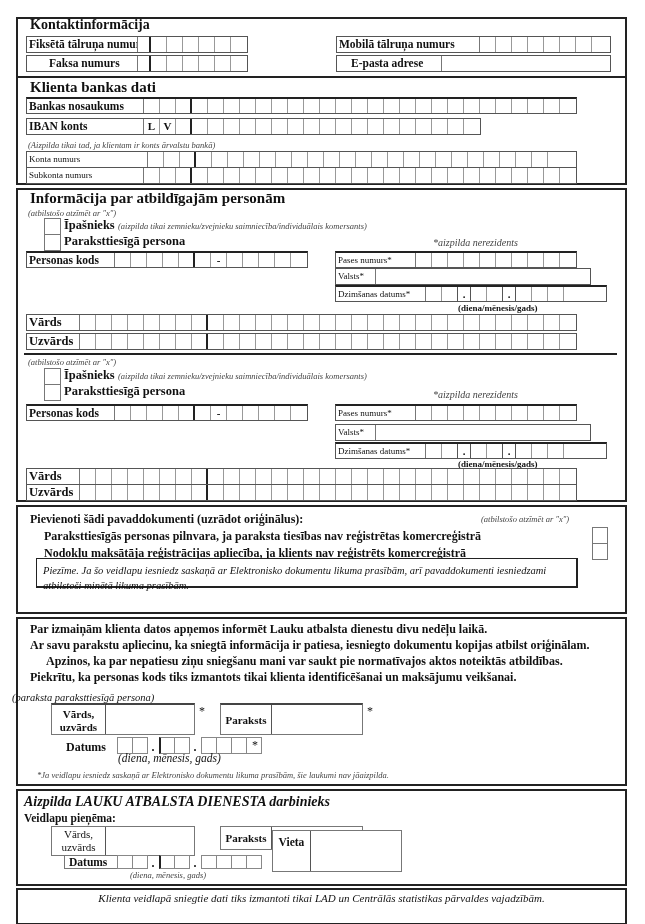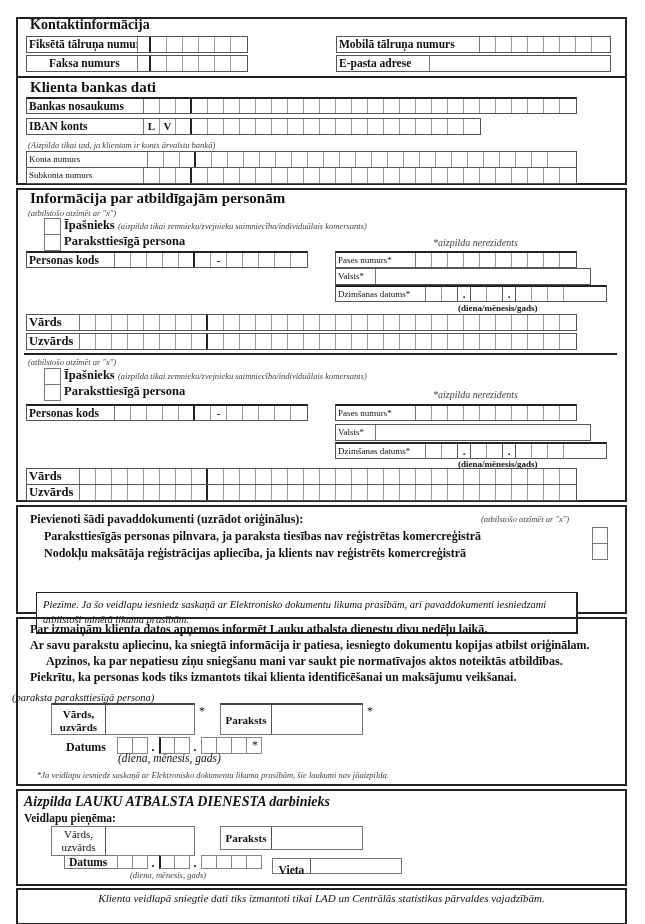--- a/index.html
+++ b/index.html
@@ -58,21 +58,21 @@
   <div class="cell"></div>
     <div class="cell"></div>
     <div class="cell"></div>
     <div class="cell"></div>
     <div class="cell"></div>
     <div class="cell"></div>
     <div class="cell"></div>
     <div class="cell"></div>
 </div>
 <div class="row" style="left:336px;top:55px;width:275px;">
-  <div class="lab" style="width:93px;">E-pasta adrese</div>
+  <div class="lab" style="width:93px;margin-left:12px;">E-pasta adrese</div>
   <div style="flex:1;"></div>
 </div>
 
 <div class="sect" style="top:76px;height:109px;"></div>
 <div class="sect-title" style="left:30px;top:79px;">Klienta bankas dati</div>
 
 <div class="row thick-top" style="left:26px;top:97px;width:551px;">
   <div class="lab" style="width:121px;">Bankas nosaukums</div>
   <div class="cell"></div>
     <div class="cell"></div>
@@ -445,21 +445,21 @@
     <div class="cell"></div>
 </div>
 
 <div class="sect" style="top:505px;height:109px;"></div>
 <div class="lbl" style="left:30px;top:512px;font-size:12px;">Pievienoti šādi pavaddokumenti (uzrādot oriģinālus):</div>
 <div class="note" style="left:481px;top:514px;">(atbilstošo atzīmēt ar "x")</div>
 <div class="lbl" style="left:44px;top:529px;font-size:12px;">Paraksttiesīgās personas pilnvara, ja paraksta tiesības nav reģistrētas komercreģistrā</div>
 <div class="lbl" style="left:44px;top:546px;font-size:12px;">Nodokļu maksātāja reģistrācijas apliecība, ja klients nav reģistrēts komercreģistrā</div>
 <div class="chk" style="left:592px;top:527px;width:16px;"></div>
 <div class="chk" style="left:592px;top:543px;width:16px;"></div>
-<div class="box" style="left:36px;top:592px;width:542px;height:42px;border:1px solid #222;border-bottom:2px solid #222;border-right:2px solid #222;">
+<div class="box" style="left:36px;top:558px;width:542px;height:30px;border:1px solid #222;border-bottom:2px solid #222;border-right:2px solid #222;">
   <div style="padding:4px 6px;font-style:italic;font-size:10.5px;line-height:15px;">Piezīme. Ja šo veidlapu iesniedz saskaņā ar Elektronisko dokumentu likuma prasībām, arī pavaddokumenti iesniedzami atbilstoši minētā likuma prasībām.</div>
 </div>
 
 <div class="sect" style="top:617px;height:169px;"></div>
 <div class="lbl" style="left:30px;top:622px;font-size:12px;">Par izmaiņām klienta datos apņemos informēt Lauku atbalsta dienestu divu nedēļu laikā.</div>
 <div class="lbl" style="left:30px;top:638px;font-size:12px;">Ar savu parakstu apliecinu, ka sniegtā informācija ir patiesa, iesniegto dokumentu kopijas atbilst oriģinālam.</div>
 <div class="lbl" style="left:46px;top:654px;font-size:12px;">Apzinos, ka par nepatiesu ziņu sniegšanu mani var saukt pie normatīvajos aktos noteiktās atbildības.</div>
 <div class="lbl" style="left:30px;top:670px;font-size:12px;">Piekrītu, ka personas kods tiks izmantots tikai klienta identificēšanai un maksājumu veikšanai.</div>
 
 <div class="abs" style="left:12px;top:692px;font-style:italic;font-size:10.5px;">(paraksta paraksttiesīgā persona)</div>
@@ -522,20 +522,20 @@
   <div class="c thick"></div>
     <div class="c"></div>
   <div class="dot" style="line-height:16px;">.</div>
   <div class="c"></div>
     <div class="c"></div>
     <div class="c"></div>
     <div class="c"></div>
 </div>
 <div class="note" style="left:130px;top:870px;">(diena, mēnesis, gads)</div>
 
-<div class="box" style="left:272px;top:858px;width:130px;height:16px;">
+<div class="box" style="left:272px;top:830px;width:130px;height:42px;">
   <div style="position:absolute;left:0;top:0;width:38px;height:100%;border-right:1px solid #555;text-align:center;font-weight:bold;font-size:11.5px;line-height:23px;">Vieta</div>
   <div style="position:absolute;left:38px;top:0;right:0;height:100%;"></div>
 </div>
 
 <div class="sect" style="top:888px;height:37px;">
   <div style="text-align:center;font-style:italic;font-size:11px;line-height:16px;">Klienta veidlapā sniegtie dati tiks izmantoti tikai LAD un Centrālās statistikas pārvaldes vajadzībām.</div>
 </div>
 
 </body></html>

